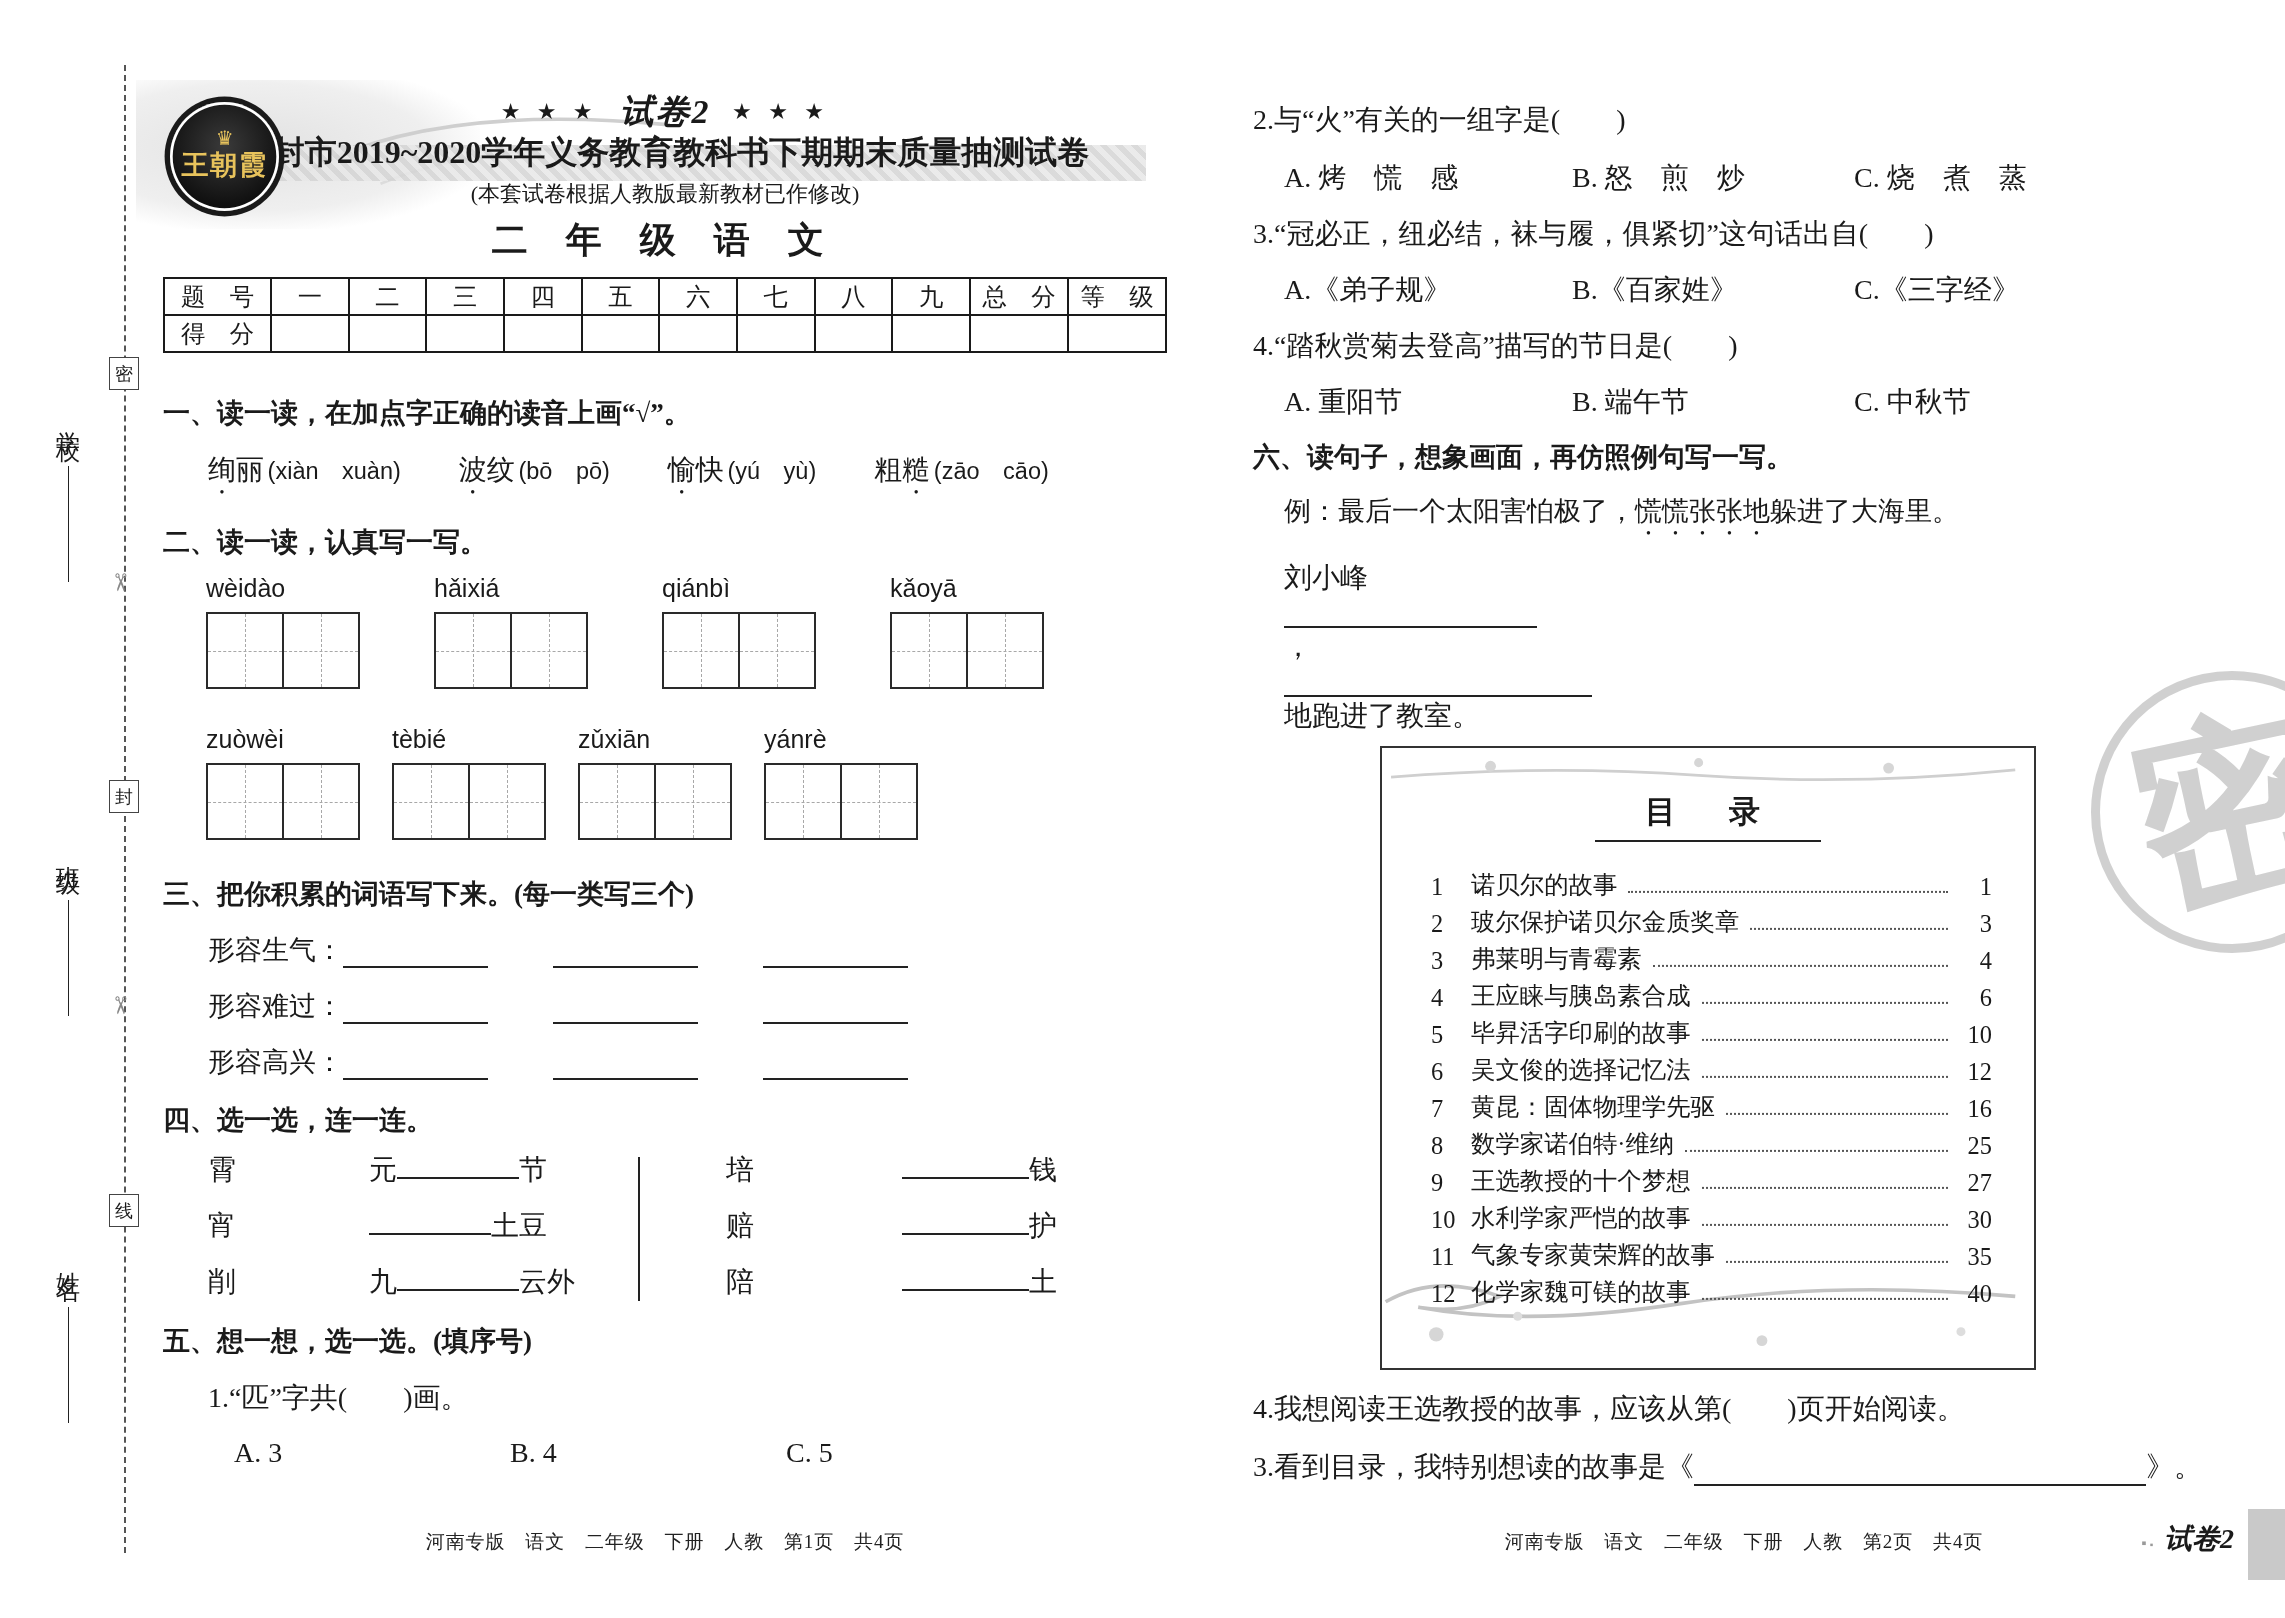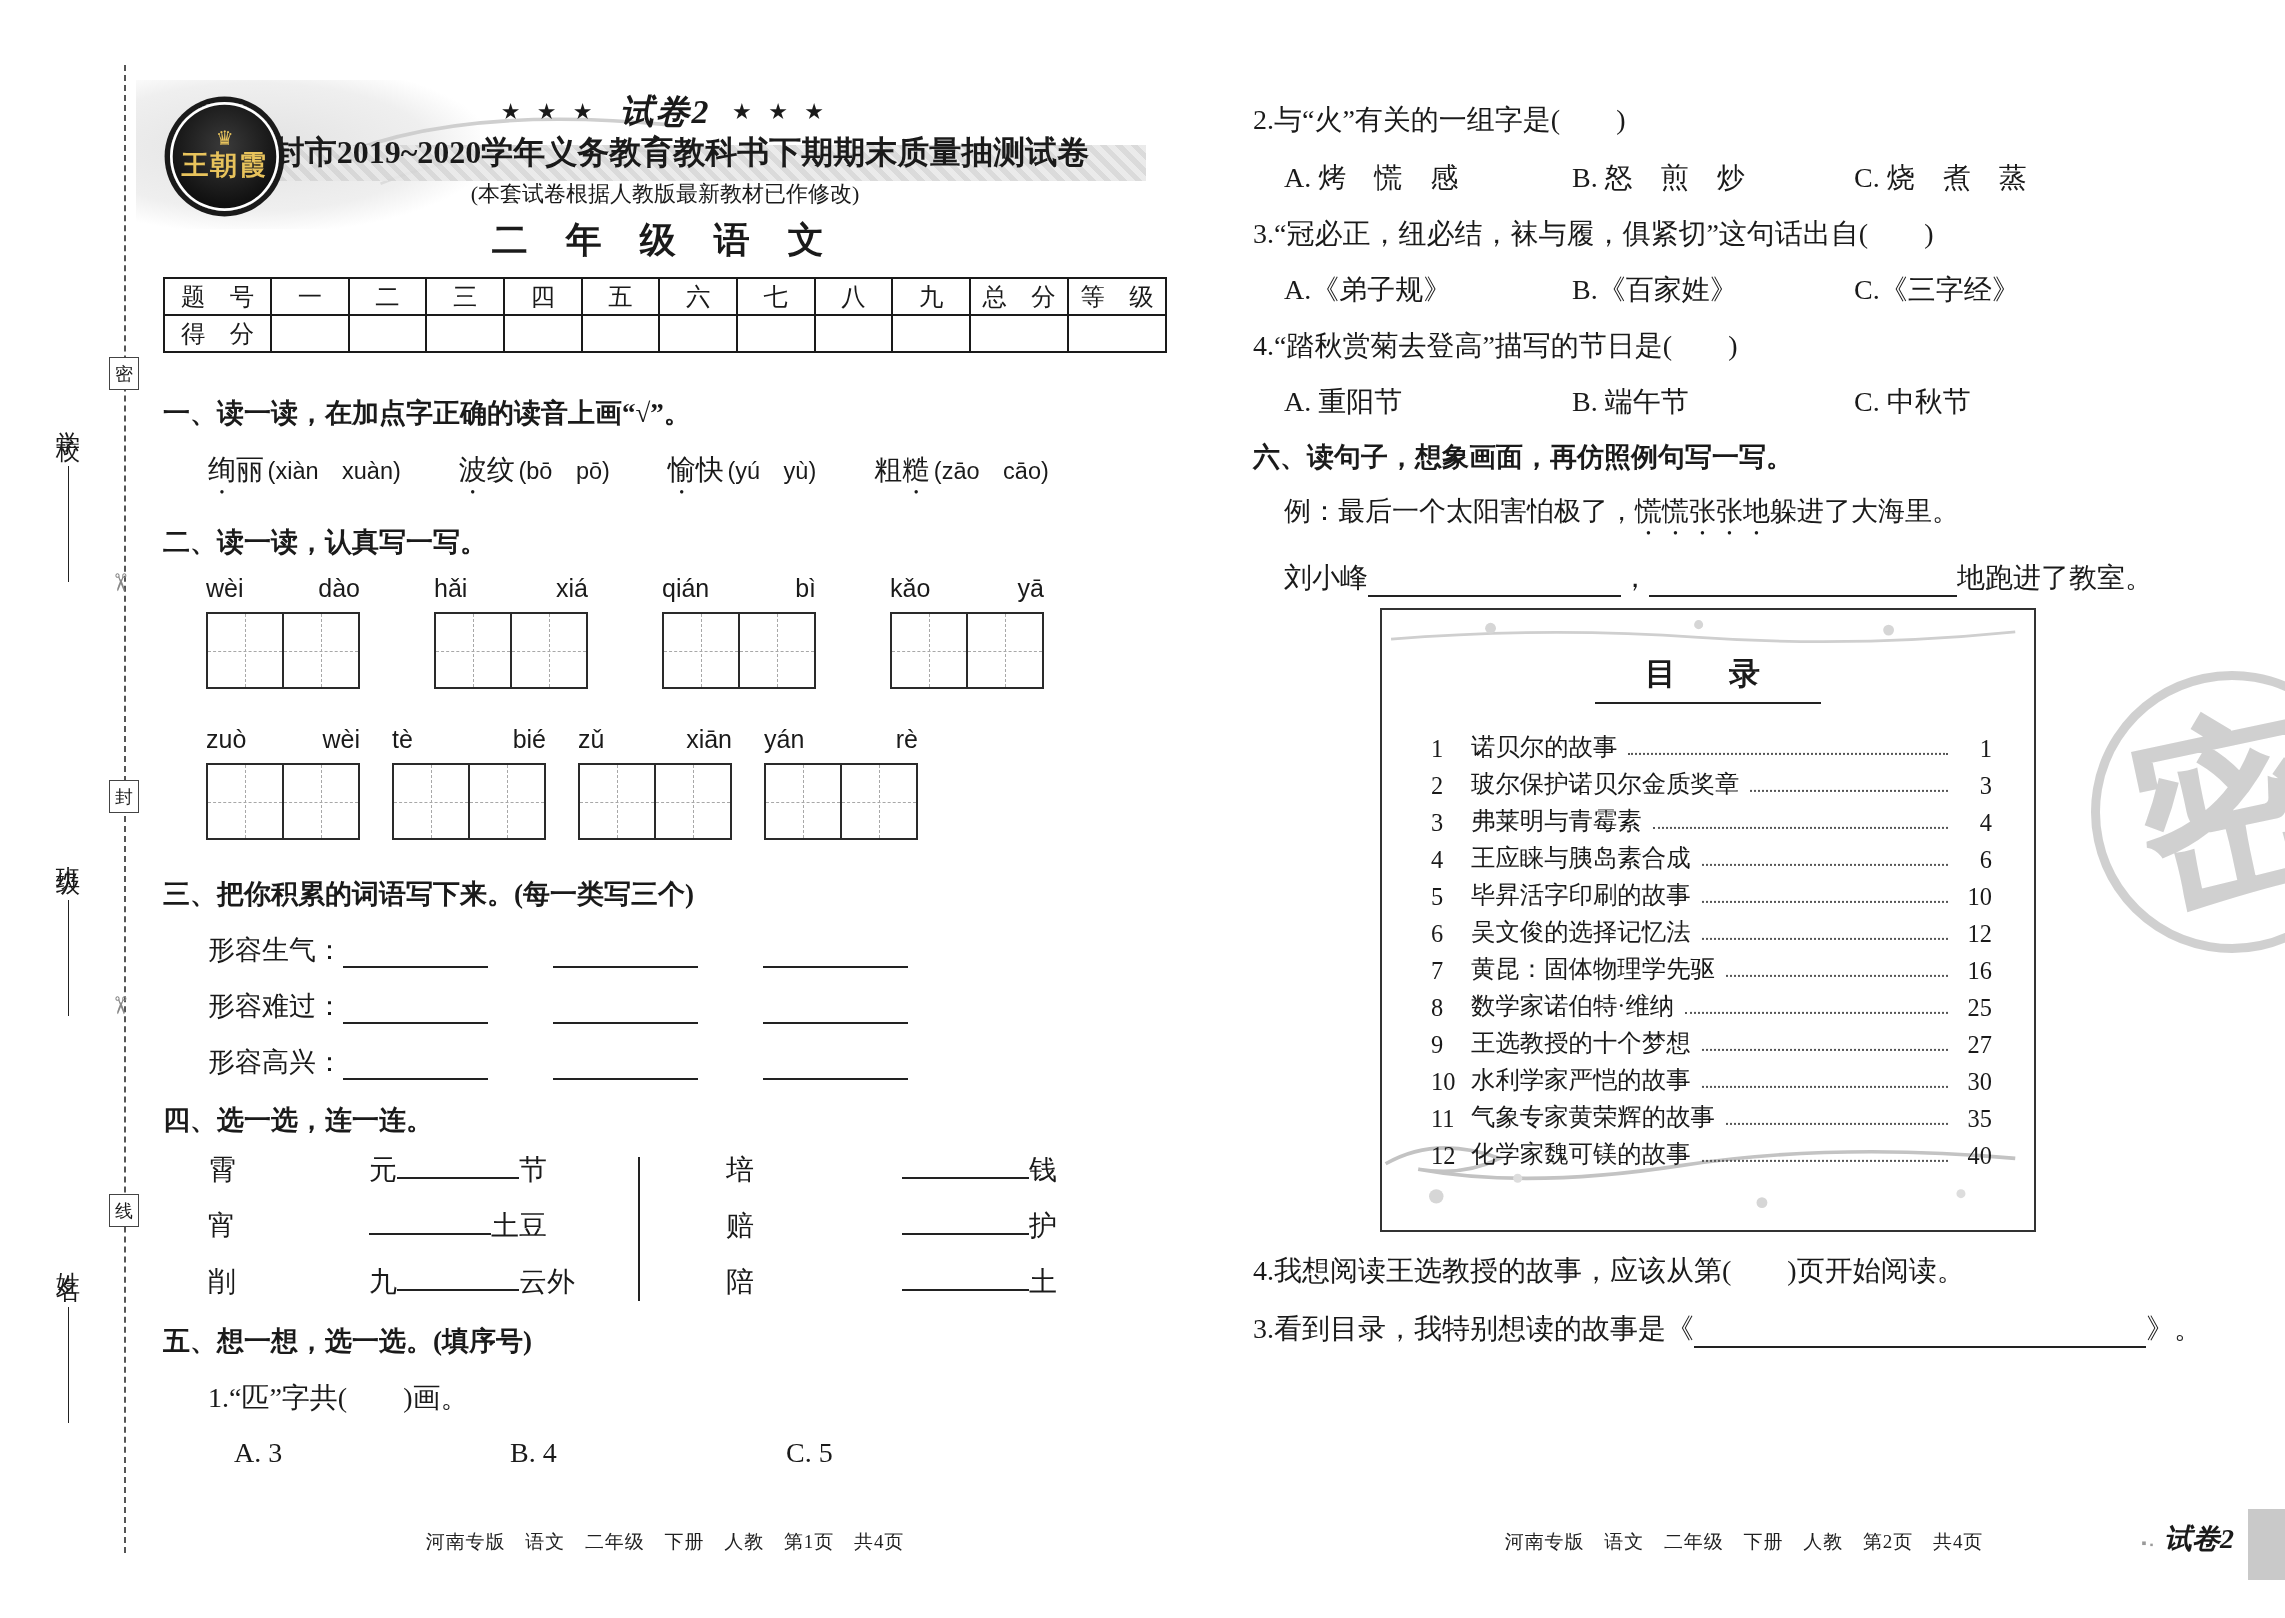--- a/index.html
+++ b/index.html
@@ -47,21 +47,21 @@
 
   .words-row { display:flex; padding-left:45px; gap:58px; margin-top:20px; font-size:28px; align-items:baseline; }
   .pinyin { font-family:"Liberation Sans", sans-serif; font-size:23.5px; margin-left:3.6px; }
 
   .em-dot { -webkit-text-emphasis:filled dot; -webkit-text-emphasis-position:under right;
             text-emphasis:filled dot; text-emphasis-position:under right; }
 
   .write-row { display:flex; padding-left:43px; gap:74px; margin-top:14.5px; }
   .write-row.second { margin-top:36px;gap:32px; }
   .write-group { width:154px; }
-  .py { display:flex; justify-content:space-between; font-family:"Liberation Sans", sans-serif;
+  .py { display:flex; justify-content:flex-start; font-family:"Liberation Sans", sans-serif;
         font-size:25px; margin-bottom:9px; }
   .tzg { display:flex; height:77px; border:2.3px solid #2a2a2a; }
   .tzg .cell { flex:1; position:relative; }
   .tzg .cell + .cell { border-left:2.3px solid #2a2a2a; }
   .tzg .cell::before { content:""; position:absolute; left:0; right:0; top:50%; border-top:1.4px dashed #a8a8a8; }
   .tzg .cell::after  { content:""; position:absolute; top:0; bottom:0; left:50%; border-left:1.4px dashed #a8a8a8; }
 
   .blank { display:inline-block; border-bottom:2.3px solid #222; height:31px; vertical-align:baseline; }
   .w135{width:122px} .w140{width:127px} .w160{width:145px} .w280{width:253px} .w340{width:308px} .w500{width:452px}
 
@@ -79,21 +79,21 @@
 
   .page-footer { position:absolute; top:1529px; text-align:center; font-size:19px; color:#222; letter-spacing:0.9px; }
   .pf1 { left:163px; width:1004px; } .pf2 { left:1253px; width:982px; }
 
   
   .p2 { position:absolute; left:1253px; top:101px; width:982px; }
   .p2 .qtext { font-size:28px; }
   .p2 .opt-row { padding-left:31px; grid-template-columns:288px 282px auto; }
   .mt20{margin-top:18px} .mt22{margin-top:20px}
   .example { margin-top:18px; padding-left:31px; font-size:27px; }
-  .answer { margin-top:18px; padding-left:31px; font-size:28px; display:flex; align-items:flex-end; }
+  .answer { margin-top:18px; padding-left:31px; font-size:28px; display:flex; align-items:flex-start;flex-direction:column; }
 
   .toc-box { margin:11px 0 0 127px; width:656px; height:624px; border:2.3px solid #333;
              position:relative; padding-top:43px; background:#fff; }
   .toc-decor { position:absolute; left:0; top:0; }
   .toc-title-wrap { text-align:center; position:relative; }
   .toc-title { display:inline-block; font-size:31px; font-weight:bold; letter-spacing:11px;
                border-bottom:2.7px solid #222; padding:0 50px 7.2px; }
   .toc-list { margin:22px 42px 0 49px; position:relative; }
   .toc-row { display:flex; align-items:flex-end; height:37px; font-size:24.4px; }
   .toc-no { width:40px; }

